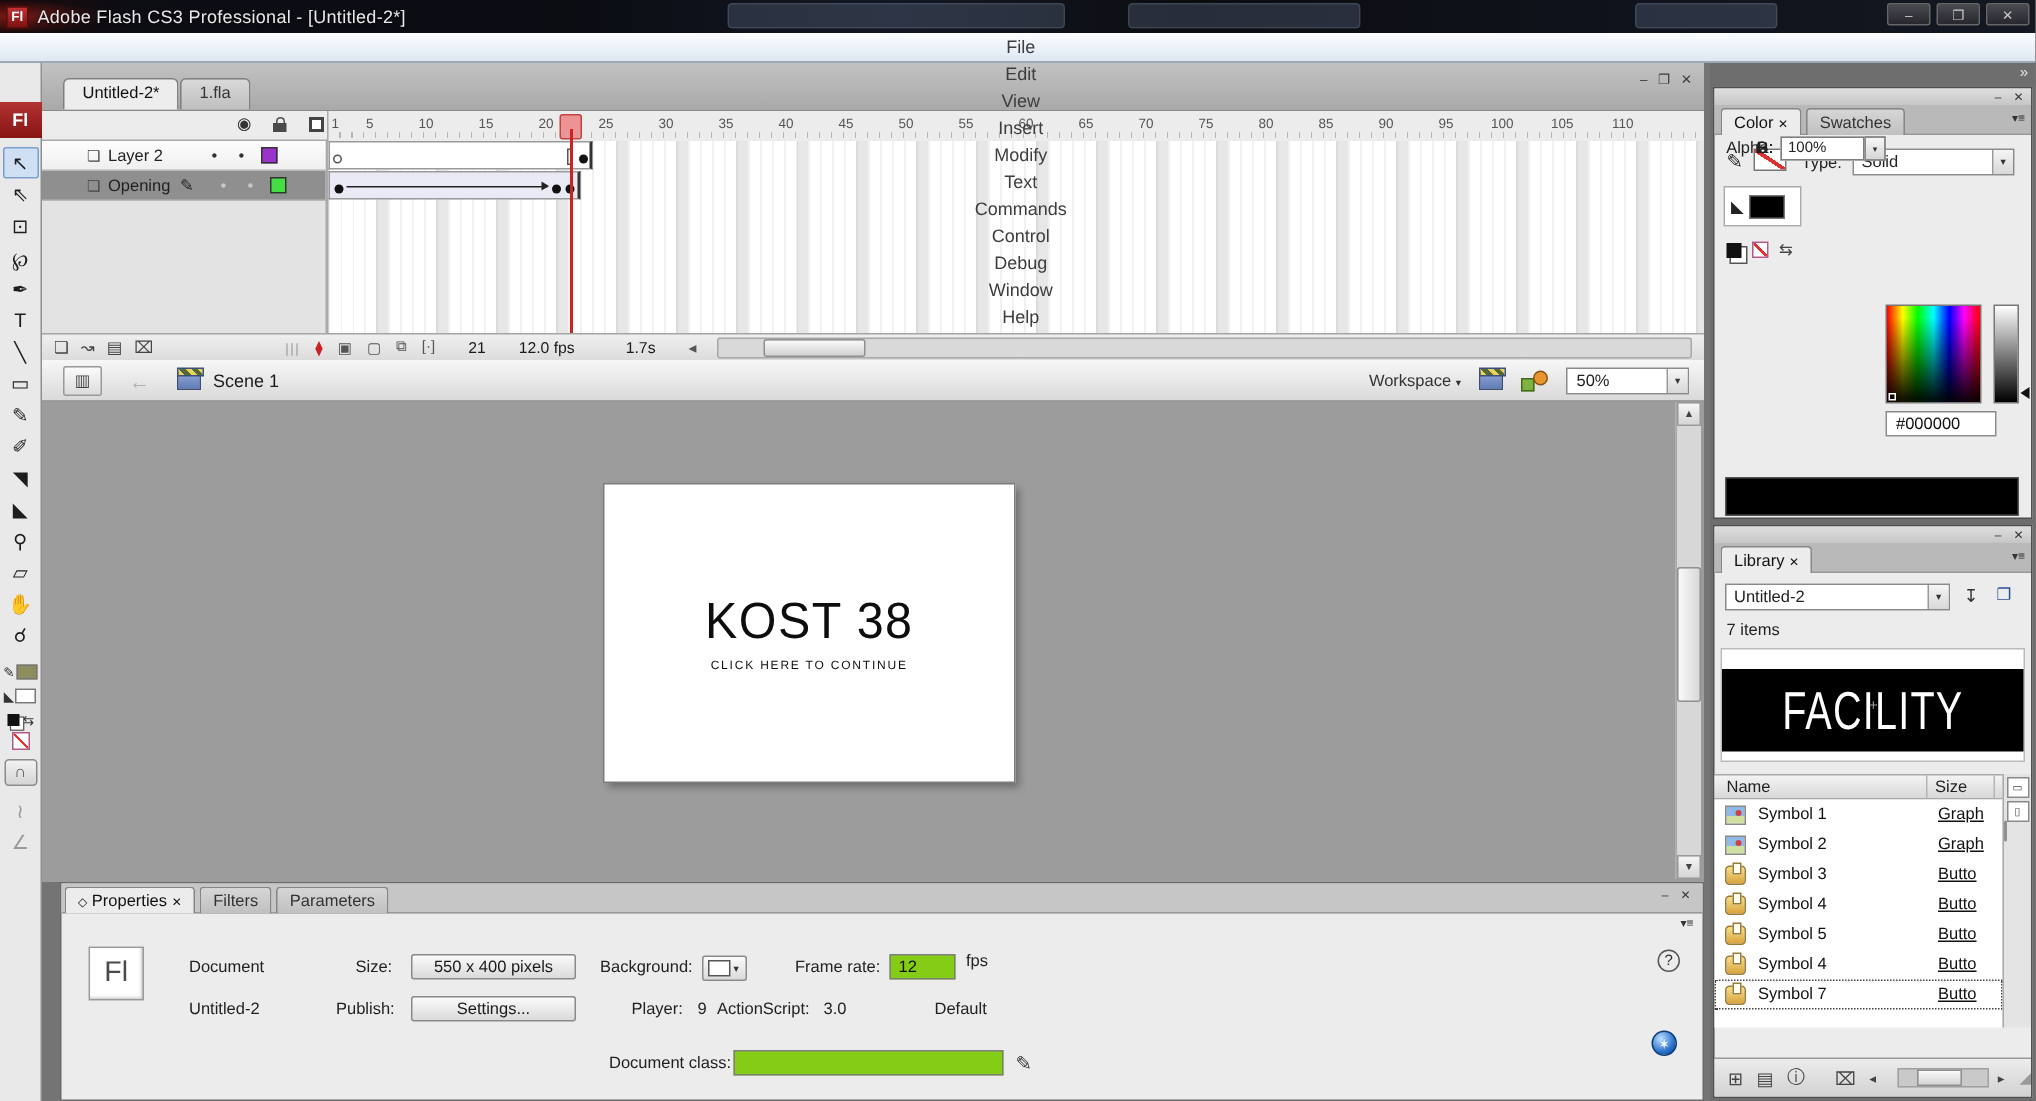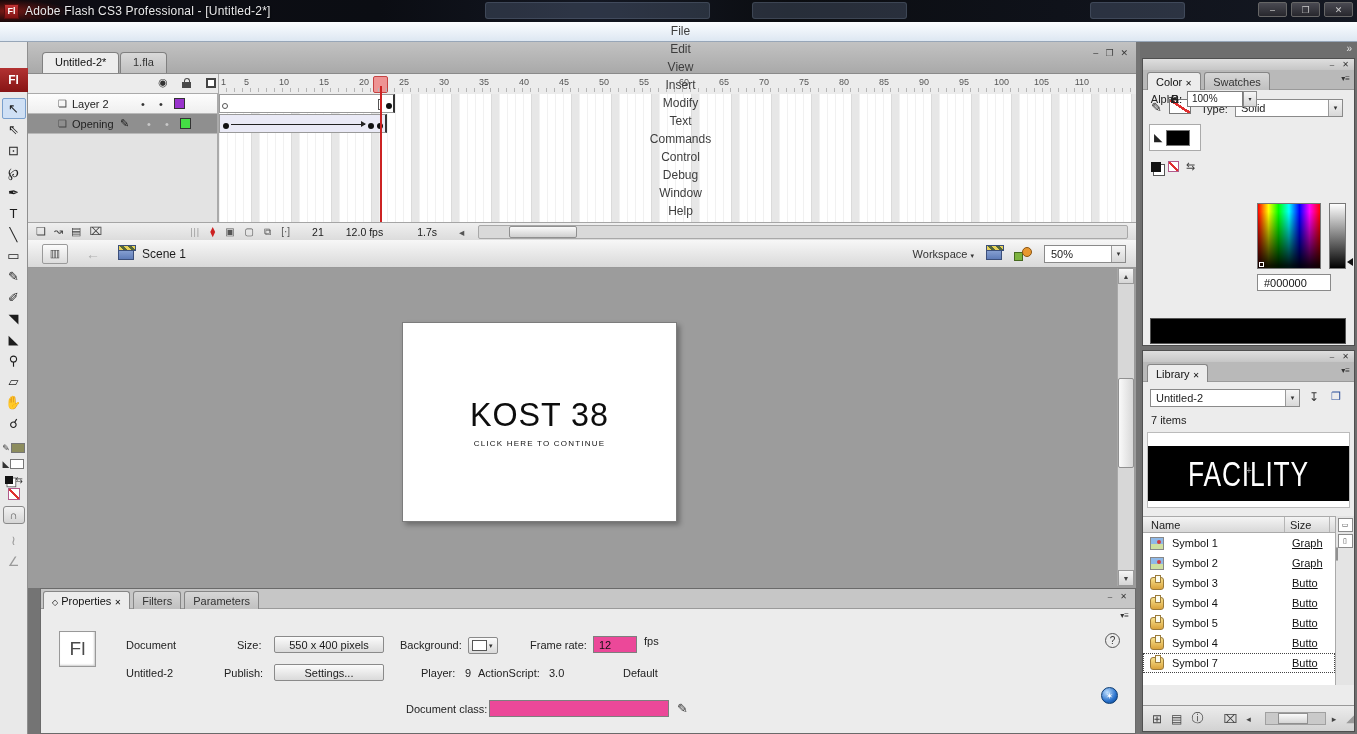--- a/index.html
+++ b/index.html
@@ -182,21 +182,21 @@
 
   
   .props { position:absolute; left:40px; top:588px; width:1096px; height:146px; background:#ececec; border:1px solid #6a6a6a; z-index:22; }
   .props-tabs { position:relative; height:20px; background:#c6c6c6; border-bottom:1px solid #9a9a9a; padding-left:2px; }
   .props-winbtns { position:absolute; right:8px; top:3px; display:flex; gap:8px; font-size:8px; color:#333; }
   .props-body { position:relative; height:124px; }
   .props-menu { position:absolute; right:6px; top:2px; font-size:8px; color:#333; }
   .fl-logo { position:absolute; left:18px; top:22px; width:37px; height:36px; background:#fff; border:1px solid #999; box-shadow:inset -1px -1px 2px #ccc; display:flex; align-items:center; justify-content:center; font-size:19px; color:#4a4a4a; }
   .plabel { position:absolute; font-size:11px; color:#222; }
   .pbtn { position:absolute; width:110px; height:17px; background:linear-gradient(#fbfbfb,#dadada); border:1px solid #8a8a8a; border-radius:2px; font-size:11px; text-align:center; padding-top:2px; color:#1a1a1a; }
-  .pinput { position:absolute; height:17px; background:#ec4899; border:1px solid #7e7e7e; font-size:11px; padding:2px 0 0 5px; color:#111; }
+  .pinput { position:absolute; height:17px; background:#84cc16; border:1px solid #7e7e7e; font-size:11px; padding:2px 0 0 5px; color:#111; }
   .bg-swatch-btn { position:absolute; left:427px; top:28px; width:30px; height:17px; background:linear-gradient(#fbfbfb,#dadada); border:1px solid #8a8a8a; border-radius:2px; display:flex; align-items:center; padding-left:3px; gap:2px;}
   .bg-swatch { width:15px; height:11px; background:#fff; border:1px solid #555; }
   .help-circle { position:absolute; left:1064px; top:24px; width:15px; height:15px; border:1.5px solid #555; border-radius:50%; font-size:10px; text-align:center; line-height:13px; color:#333; }
   .globe { position:absolute; left:1060px; top:78px; width:17px; height:17px; border-radius:50%; background:radial-gradient(circle at 35% 30%, #bfe0ff, #2a72cc 60%, #0b3f85); border:1px solid #0a3a70; color:#fff; font-size:9px; text-align:center; line-height:16px;}
   .props-gap-pencil { position:absolute; font-size:13px; color:#333; }
 </style>
 </head>
 <body>
 
 <div class="app">

